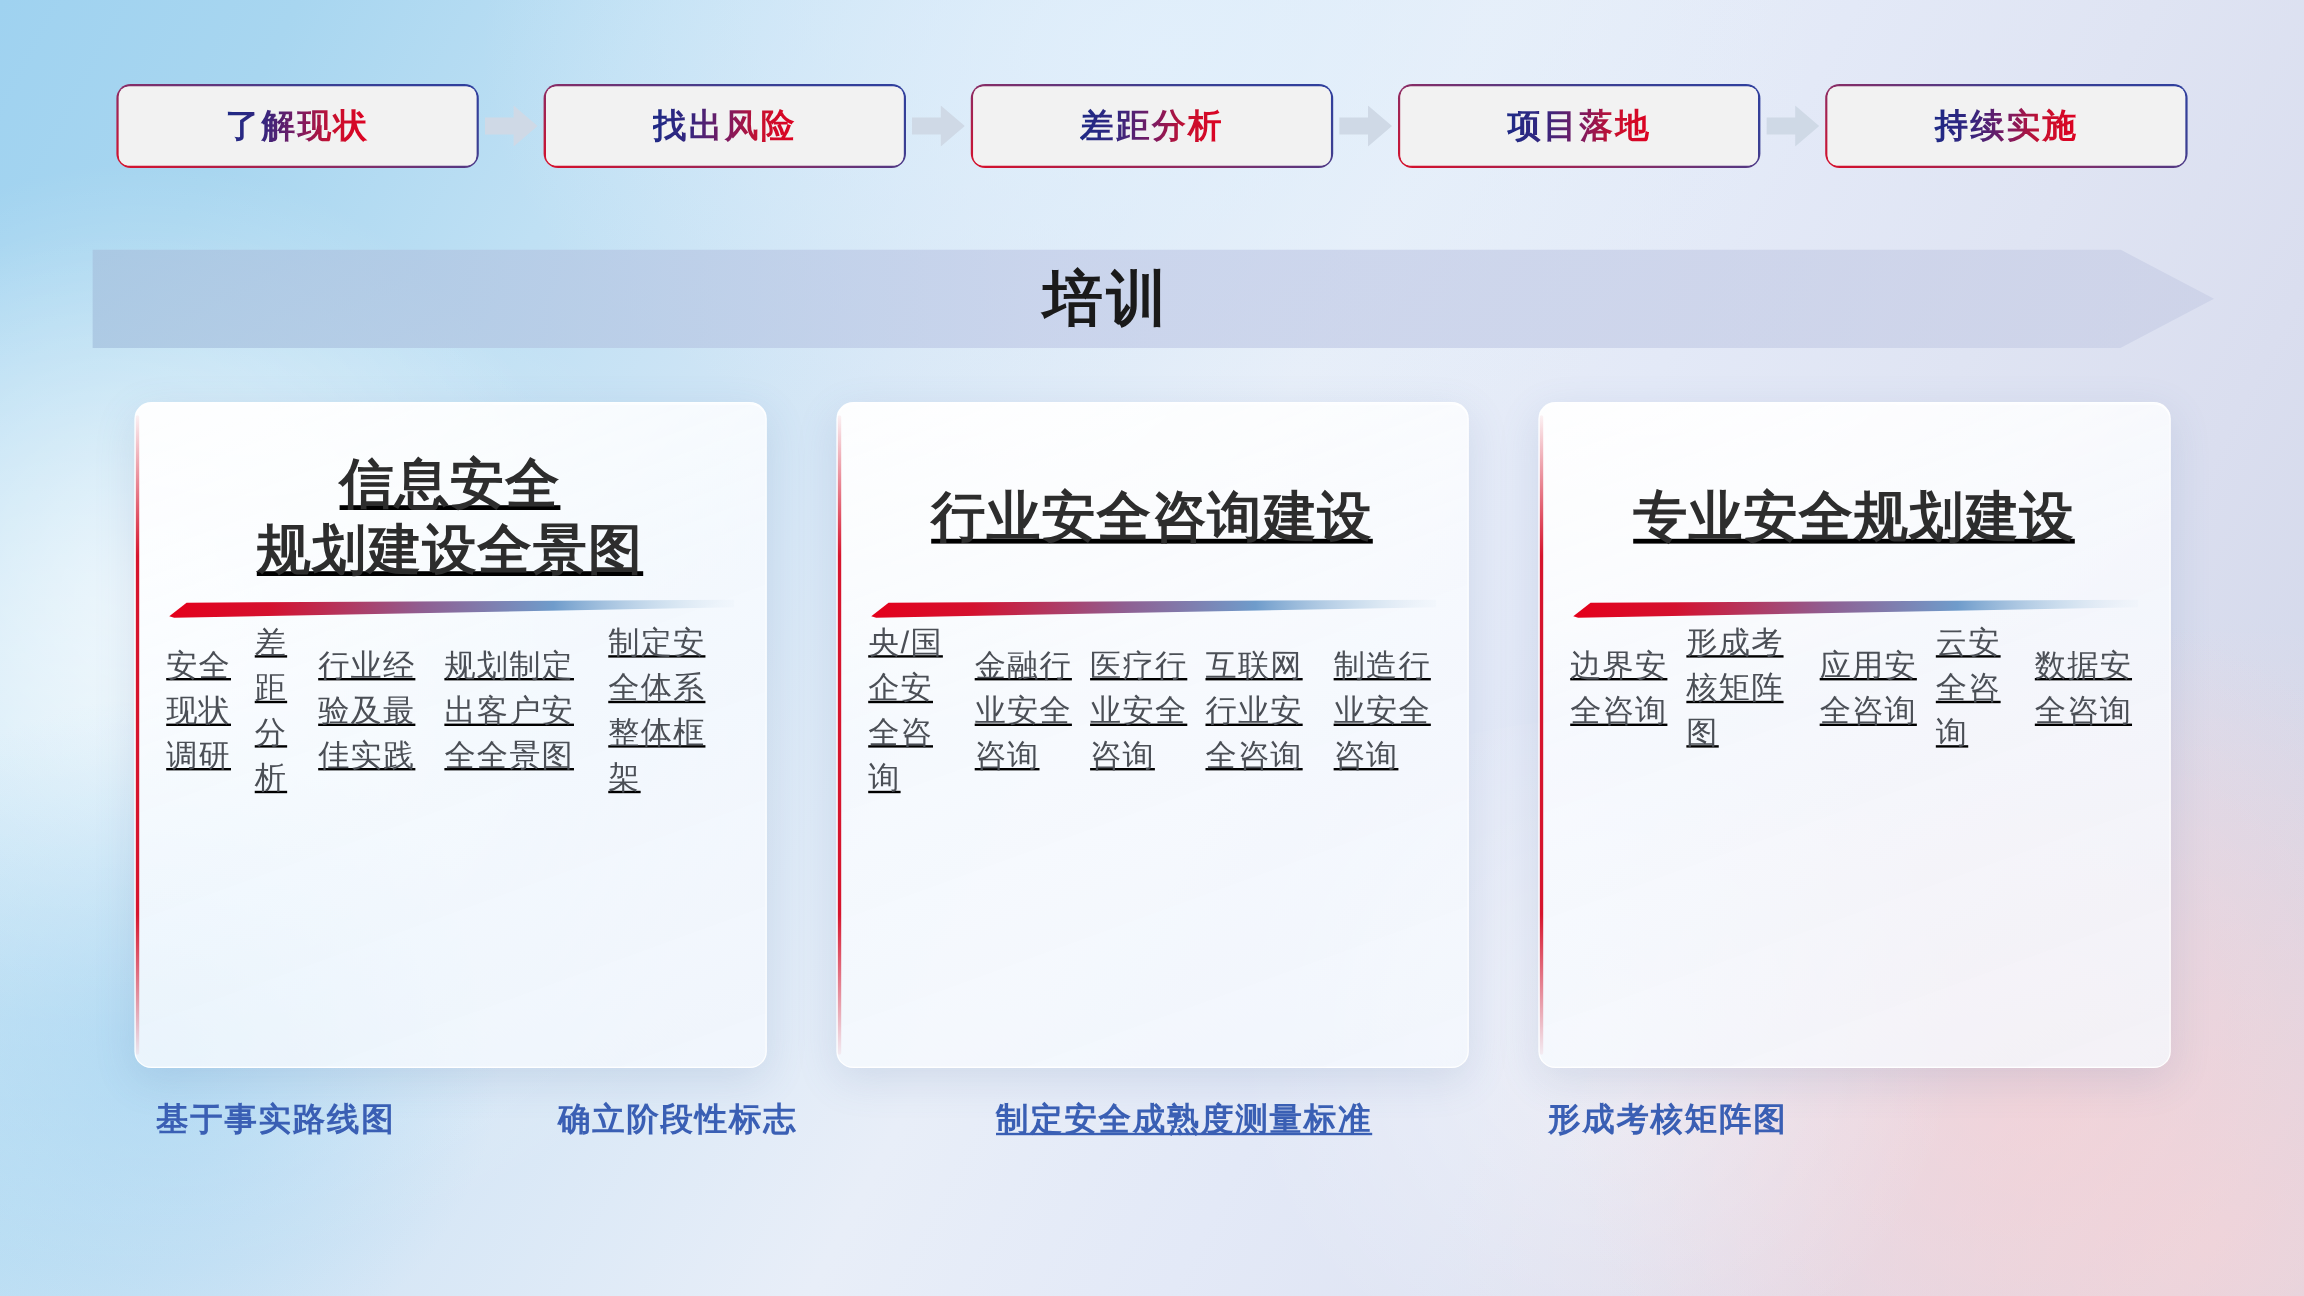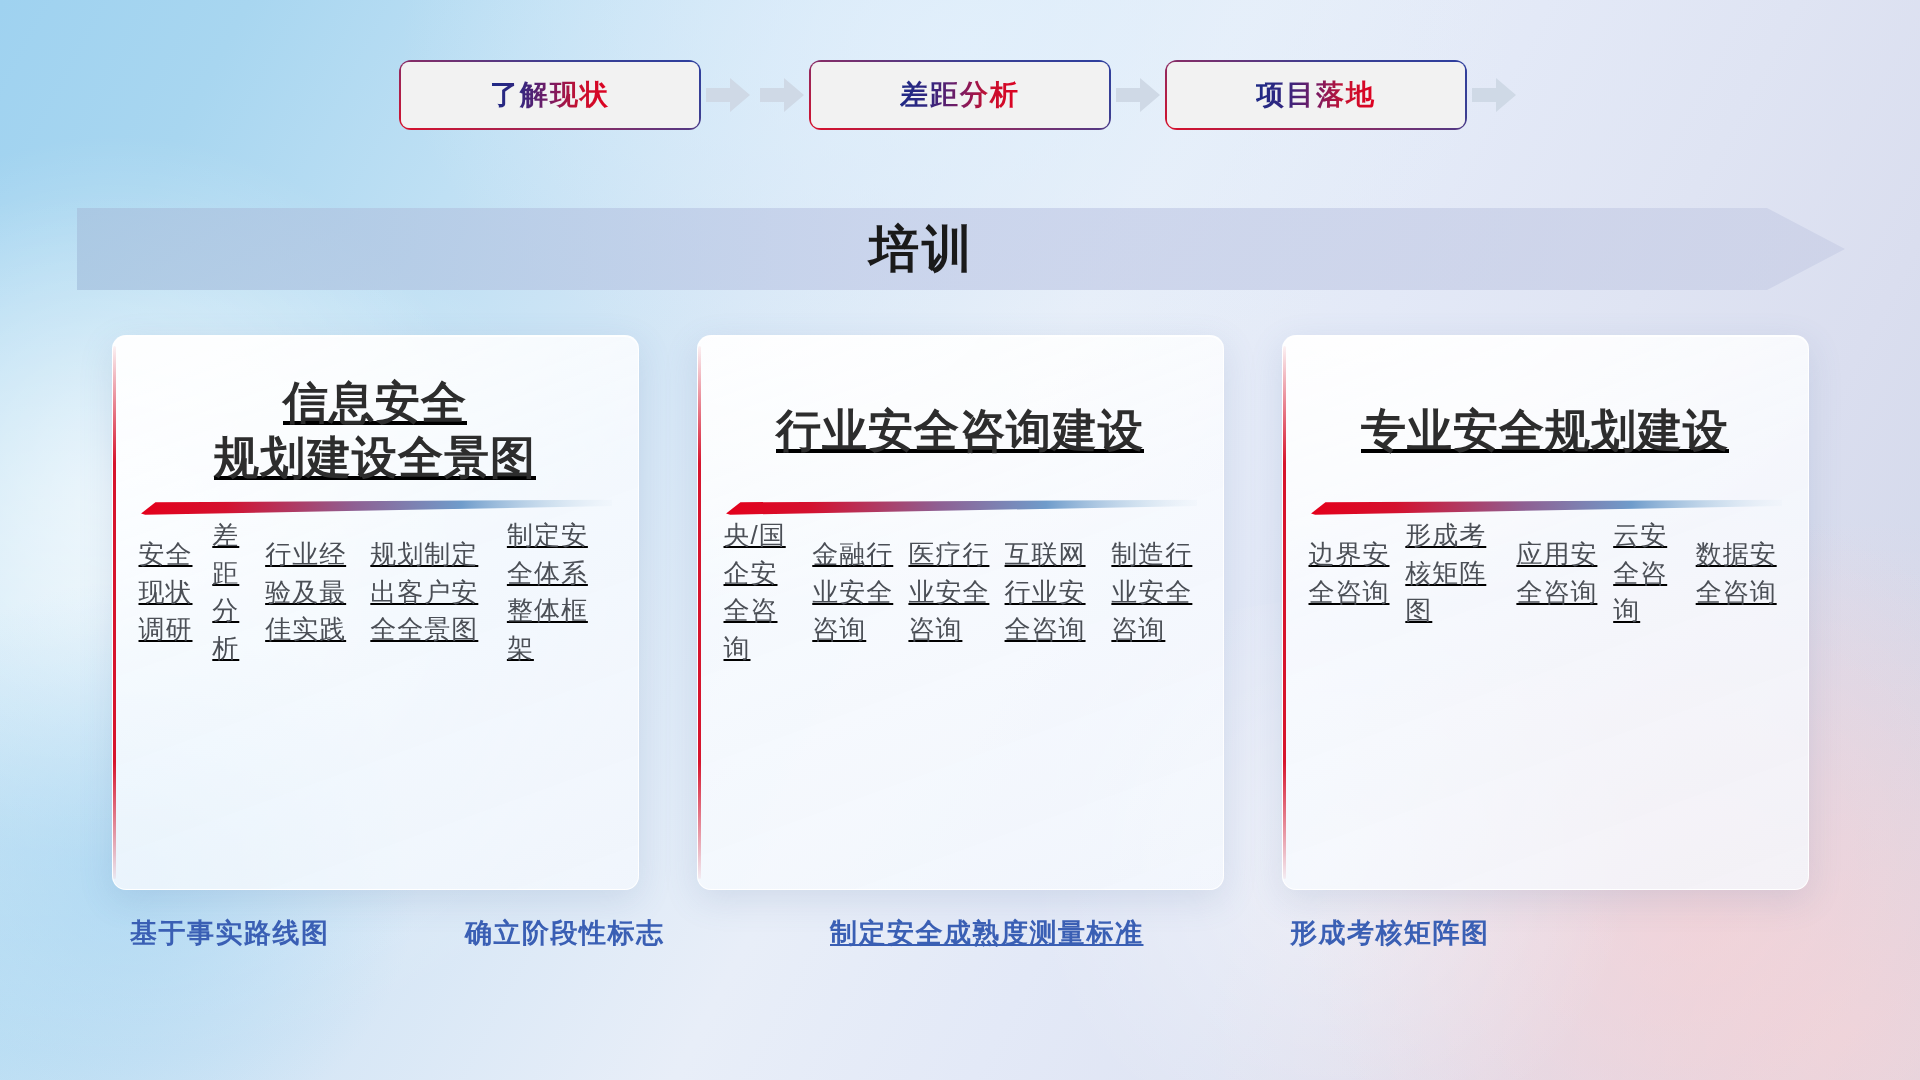--- a/index.html
+++ b/index.html
@@ -31,21 +31,21 @@
   .blob-b { left:-180px; top:560px; width:620px; height:620px;
             background:radial-gradient(circle, rgba(150,205,240,0.50) 0%, rgba(150,205,240,0) 66%); }
   .blob-c { right:-220px; bottom:-260px; width:880px; height:880px;
             background:radial-gradient(circle, rgba(255,205,205,0.45) 0%, rgba(255,205,205,0) 64%); }
   .blob-d { left:980px; top:600px; width:700px; height:520px;
             background:radial-gradient(circle, rgba(255,255,255,0.40) 0%, rgba(255,255,255,0) 70%); }
 
   
   .steps {
     position:absolute; left:0; top:60px; width:1920px; height:80px;
-    display:flex; align-items:flex-start; justify-content:center; gap:0;
+    display:flex; align-items:flex-end; justify-content:center; gap:0;
   }
   .step-box {
     width:302px; height:70px;
     display:flex; align-items:center; justify-content:center;
     border-radius:10px;
     background:rgba(242,242,242,0.93);
     position:relative;
     border:2px solid transparent;
     background-clip:padding-box;
   }
@@ -160,20 +160,24 @@
   <div class="step-box">
     <div class="step-box-inner"></div>
     <span class="step-label">了解现状</span>
   </div>
   <div class="step-arrow">
     <svg width="44" height="34" viewBox="0 0 44 34">
         <path d="M0 10 H24 V0 L44 17 L24 34 V24 H0 Z" fill="#cfd9e6"></path>
       </svg>
   </div>
 
+  <div class="step-box">
+    <div class="step-box-inner"></div>
+    <span class="step-label">找出风险</span>
+  </div>
   <div class="step-arrow">
     <svg width="44" height="34" viewBox="0 0 44 34">
         <path d="M0 10 H24 V0 L44 17 L24 34 V24 H0 Z" fill="#cfd9e6"></path>
       </svg>
   </div>
 
   <div class="step-box">
     <div class="step-box-inner"></div>
     <span class="step-label">差距分析</span>
   </div>
@@ -186,20 +190,24 @@
   <div class="step-box">
     <div class="step-box-inner"></div>
     <span class="step-label">项目落地</span>
   </div>
   <div class="step-arrow">
     <svg width="44" height="34" viewBox="0 0 44 34">
         <path d="M0 10 H24 V0 L44 17 L24 34 V24 H0 Z" fill="#cfd9e6"></path>
       </svg>
   </div>
 
+  <div class="step-box">
+    <div class="step-box-inner"></div>
+    <span class="step-label">持续实施</span>
+  </div>
 
 </div>
 
 <div class="banner">
   <svg viewBox="0 0 1768 82" preserveAspectRatio="none">
     <defs>
       <linearGradient id="bannerGrad" x1="0" y1="0" x2="1" y2="0">
         <stop offset="0%" stop-color="#a8c4e0" stop-opacity="0.80"></stop>
         <stop offset="45%" stop-color="#c3cde8" stop-opacity="0.75"></stop>
         <stop offset="100%" stop-color="#c9cfe6" stop-opacity="0.72"></stop>

